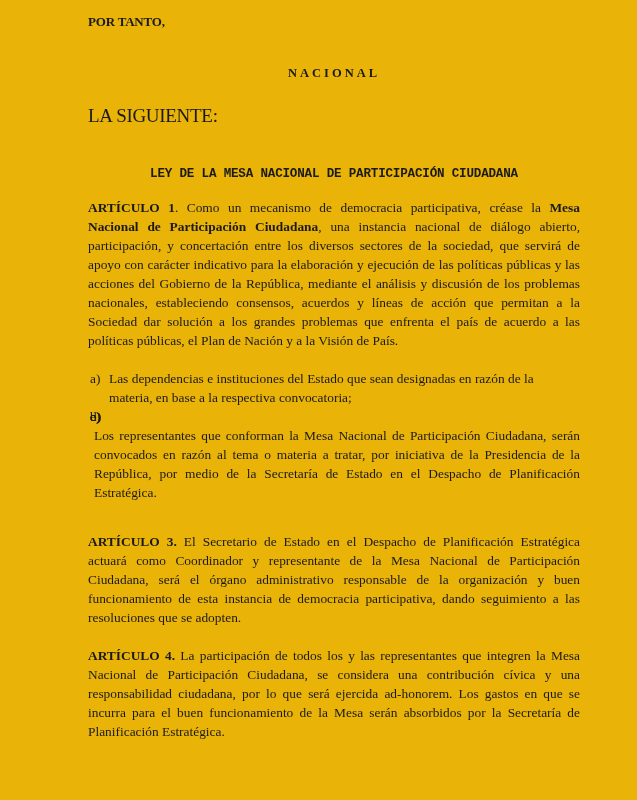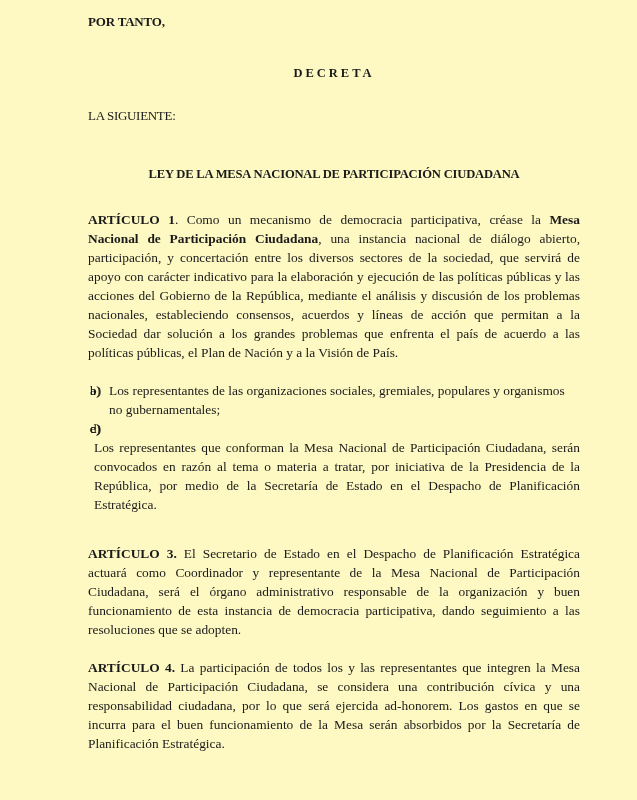--- a/index.html
+++ b/index.html
@@ -1,61 +1,61 @@
 <!DOCTYPE html>
 <html><head>
 <meta charset="utf-8">
 <style>
   html, body { margin: 0; padding: 0; background: #ffffff; }
   body { width: 637px; height: 800px; overflow: hidden; position: relative; }
   .page {
-    position: absolute; left: 0; top: 0; width: 637px; height: 800px; background: #fef9c3;
+    position: absolute; left: 0; top: 0; width: 637px; height: 800px; background: #eab308;
     font-family: "Liberation Serif", "DejaVu Serif", serif;
     color: #1a1a1a;
   }
   .content {
     position: absolute; left: 88px; top: 12px; width: 492px;
     font-size: 13.4px; line-height: 19px;
   }
   .por-tanto { font-weight: bold; font-size: 13px; letter-spacing: -0.2px; margin: 0; height: 19px; }
   .decreta {
     text-align: center; font-weight: bold; font-size: 12.5px; letter-spacing: 3px;
     margin: 0; position: absolute; top: 52px; left: 0; width: 492px;
   }
-  .siguiente { margin: 0; position: absolute; top: 94px; left: 0; font-size: 13px; letter-spacing: -0.3px; }
+  .siguiente { margin: 0; position: absolute; top: 94px; left: 0; font-size: 19px; letter-spacing: -0.3px; }
   .ley-title {
     position: absolute; top: 153px; left: 0; width: 492px; text-align: center;
-    font-weight: bold; font-size: 12.6px; letter-spacing: -0.2px; margin: 0;
+    font-weight: bold; font-size: 12.6px; letter-spacing: -0.2px; margin: 0; font-family: Liberation Mono, monospace;
   }
   .body { position: absolute; top: 186px; left: 0; width: 492px; }
-  p.art { margin: 12px 0 19px 0; text-align: justify; }
+  p.art { margin: 0 0 19px 0; text-align: justify; }
   p.art .lbl { font-weight: bold; }
   p.art b { font-weight: bold; }
   ol.list { list-style: none; margin: 0 0 19px 0; padding: 0; }
   ol.list li { position: relative; padding-left: 21px; margin: 0; text-align: left; }
   ol.list li .mark { position: absolute; left: 2px; top: 0; }
   p.para-indent { margin: 0 0 30px 6px; text-align: justify; }
 </style>
 </head>
 <body>
 
 <div class="page">
   <div class="content">
     <p class="por-tanto">POR TANTO,</p>
-    <p class="decreta">DECRETA</p>
+    <p class="decreta">NACIONAL</p>
     <p class="siguiente">LA SIGUIENTE:</p>
     <p class="ley-title">LEY DE LA MESA NACIONAL DE PARTICIPACIÓN CIUDADANA</p>
 
     <div class="body">
       <p class="art"><span class="lbl">ARTÍCULO 1</span><span>. </span><span>Como un mecanismo de democracia participativa, créase la </span><b>Mesa Nacional de Participación Ciudadana</b><span>, una instancia nacional de diálogo abierto, participación, y concertación entre los diversos sectores de la sociedad, que servirá de apoyo con carácter indicativo para la elaboración y ejecución de las políticas públicas y las acciones del Gobierno de la República, mediante el análisis y discusión de los problemas nacionales, estableciendo consensos, acuerdos y líneas de acción que permitan a la Sociedad dar solución a los grandes problemas que enfrenta el país de acuerdo a las políticas públicas, el Plan de Nación y a la Visión de País.</span></p>
 
 
       <ol class="list">
-        <li><span class="mark">a)</span></li>
-        <li><span class="mark">b)</span><span>Los representantes de las organizaciones sociales, gremiales, populares y organismos no gubernamentales;</span></li>
+        <li><span class="mark">a)</span><span>Las dependencias e instituciones del Estado que sean designadas en razón de la materia, en base a la respectiva convocatoria;</span></li>
+        <li><span class="mark">b)</span></li>
         <li><span class="mark">c)</span></li>
         <li><span class="mark">d)</span></li>
         <li><span class="mark">e)</span></li>
       </ol>
 
       <p class="para-indent">Los representantes que conforman la Mesa Nacional de Participación Ciudadana, serán convocados en razón al tema o materia a tratar, por iniciativa de la Presidencia de la República, por medio de la Secretaría de Estado en el Despacho de Planificación Estratégica.</p>
 
       <p class="art"><span class="lbl">ARTÍCULO 3.</span><span> El Secretario de Estado en el Despacho de Planificación Estratégica actuará como Coordinador y representante de la Mesa Nacional de Participación Ciudadana, será el órgano administrativo responsable de la organización y buen funcionamiento de esta instancia de democracia participativa, dando seguimiento a las resoluciones que se adopten.</span></p>
 
       <p class="art"><span class="lbl">ARTÍCULO 4.</span><span> La participación de todos los y las representantes que integren la Mesa Nacional de Participación Ciudadana, se considera una contribución cívica y una responsabilidad ciudadana, por lo que será ejercida ad-honorem. Los gastos en que se incurra para el buen funcionamiento de la Mesa serán absorbidos por la Secretaría de Planificación Estratégica.</span></p>

